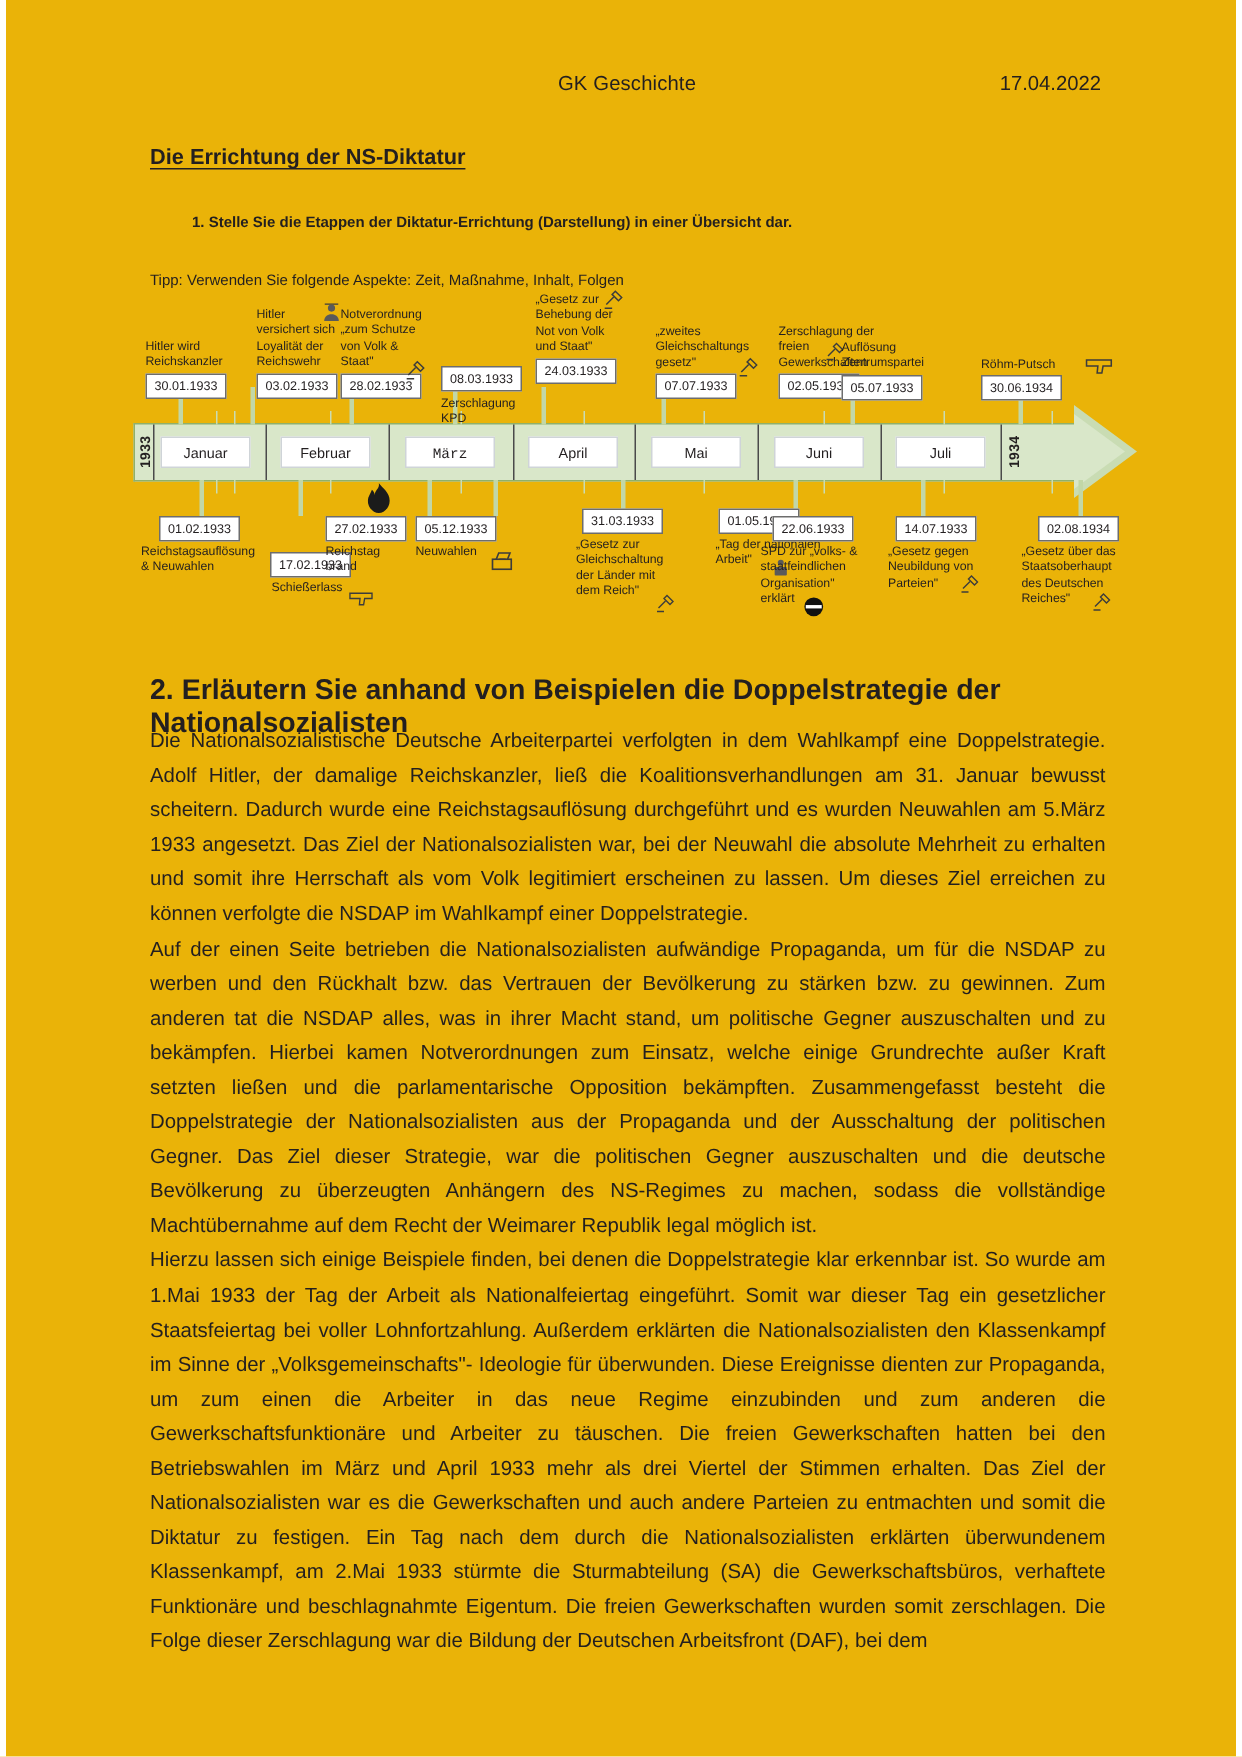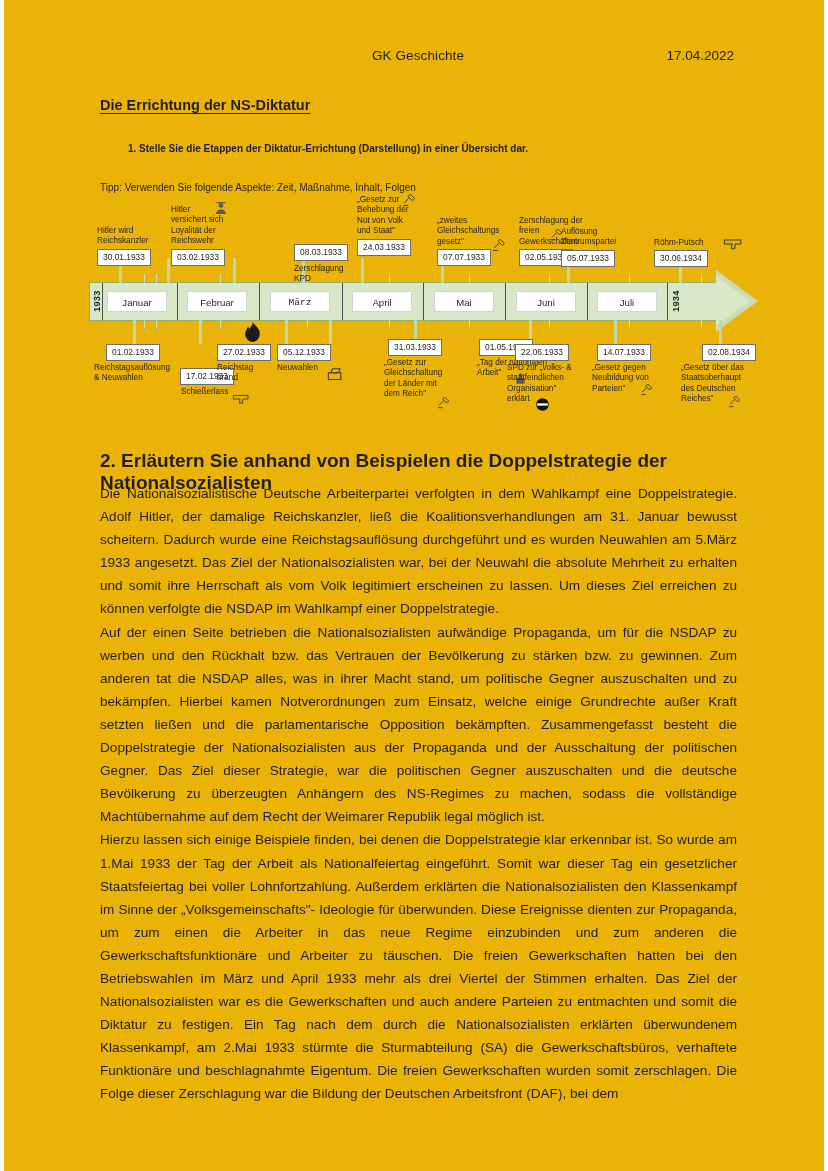--- a/index.html
+++ b/index.html
@@ -284,20 +284,34 @@
           <path d="M5.5 20c0-3.6 2.9-6 6.5-6s6.5 2.4 6.5 6z" fill="#5a5a5a" stroke="none"></path>
         </svg>
       </span>
       <span class="lbl">Hitler
 versichert sich
 Loyalität der
 Reichswehr</span>
       <span class="datebox">03.02.1933</span>
     </div>
 
+    <div class="ev top" style="left:138px; top:9px; width:70px;">
+      <span class="ic" style="position:absolute; left:42px; top:34px;">
+        <svg width="17" height="17" viewBox="0 0 24 24" fill="none" stroke="#3c3c3c" stroke-width="1.4">
+          <path d="M13 3l6 6-3 3-6-6z"></path>
+            <path d="M11.5 8.5l-7 7"></path>
+            <path d="M3 19h7"></path>
+        </svg>
+      </span>
+      <span class="lbl">Notverordnung
+„zum Schutze
+von Volk &amp;
+Staat"</span>
+      <span class="datebox">28.02.1933</span>
+    </div>
 
     <div class="ev" style="left:205px; top:48px; width:72px;">
       <span class="datebox">08.03.1933</span>
       <span class="lbl" style="margin-top:3px;">Zerschlagung
 KPD</span>
     </div>
 
     <div class="ev top" style="left:268px; top:-1px; width:66px;">
       <span class="ic" style="position:absolute; left:44px; top:-3px;">
         <svg width="17" height="17" viewBox="0 0 24 24" fill="none" stroke="#3c3c3c" stroke-width="1.4">
@@ -454,21 +468,21 @@
     </div>
 
     <div class="ev bot" style="left:592px; top:148px; width:76px;">
       <span class="ic" style="position:absolute; left:46px; top:50px;">
         <svg width="16" height="16" viewBox="0 0 24 24" fill="none" stroke="#3c3c3c" stroke-width="1.4">
           <path d="M13 3l6 6-3 3-6-6z"></path>
             <path d="M11.5 8.5l-7 7"></path>
             <path d="M3 19h7"></path>
         </svg>
       </span>
-      <span class="datebox" style="margin-left:21px;">02.08.1934</span>
+      <span class="datebox" style="margin-left:11px;">02.08.1934</span>
       <span class="lbl">„Gesetz über das
 Staatsoberhaupt
 des Deutschen
 Reiches"</span>
     </div>
 
   </div>
 
   <div class="task2-title">2. Erläutern Sie anhand von Beispielen die Doppelstrategie der Nationalsozialisten</div>
 

